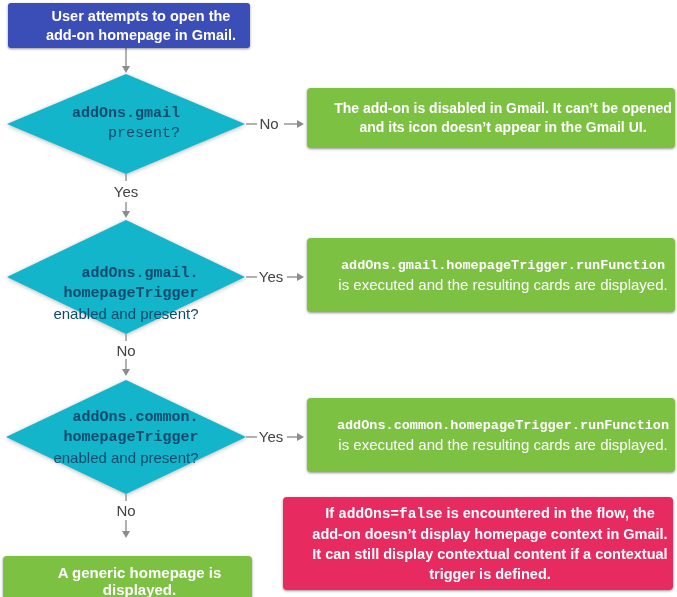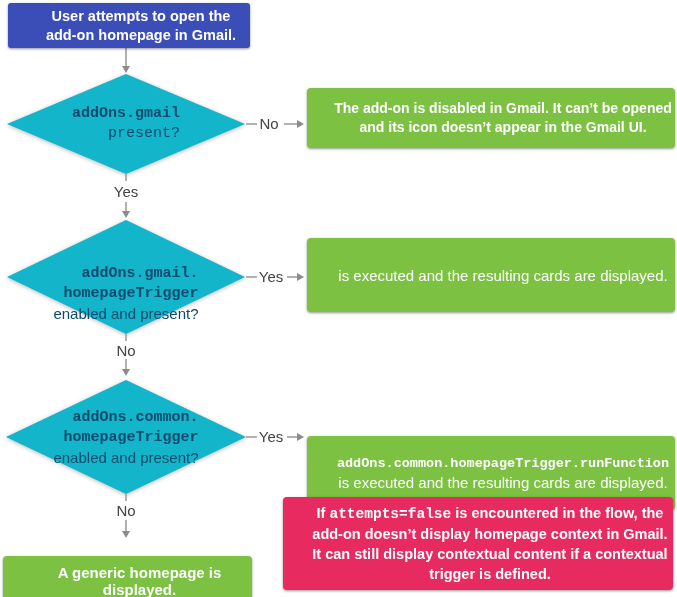--- a/index.html
+++ b/index.html
@@ -32,21 +32,21 @@
   .start {
     left: 8px; top: 3px; width: 242px; height: 45px;
     background: var(--start-bg, #3b4db7);
     border-radius: 3px;
     font-weight: bold; font-size: 14.5px; line-height: 19px;
   }
   .start .inner { max-width: 200px; }
   .outcome { background: var(--outcome-bg, #7cc142); }
   .outcome-1 { left: 307px; top: 88px;  width: 368px; height: 60px; }
   .outcome-2 { left: 307px; top: 238px; width: 368px; height: 74px; }
-  .outcome-3 { left: 307px; top: 398px; width: 368px; height: 74px; margin-top: 38px; }
+  .outcome-3 { left: 307px; top: 398px; width: 368px; height: 74px; }
   .outcome-4 { left: 3px;   top: 556px; width: 249px; height: 50px; font-weight: bold; font-size: 15px; }
   .outcome-1 .inner { font-weight: bold; font-size: 14px; line-height: 19px; max-width: 346px; }
   .code-line { font-family: "Liberation Mono", monospace; font-weight: bold; font-size: 13.5px; white-space: nowrap; line-height: 19px; }
   .plain-line { font-size: 15px; line-height: 19px; }
 
   .note {
     left: 283px; top: 497px; width: 390px; height: 93px;
     background: var(--note-bg, #e72a60);
     font-weight: bold; font-size: 14.5px; line-height: 20px;
   }
@@ -130,34 +130,35 @@
     <div class="code-b">addOns.common.</div>
     <div class="code-b">homepageTrigger</div>
     <div class="sans-r">enabled and present?</div>
   </div>
 
   <div class="node outcome outcome-1">
     <div class="inner">The add-on is disabled in Gmail. It can’t be opened and its icon doesn’t appear in the Gmail UI.</div>
   </div>
 
   <div class="node outcome outcome-2">
+    <div class="code-line">addOns.gmail.homepageTrigger.runFunction</div>
     <div class="plain-line">is executed and the resulting cards are displayed.</div>
   </div>
 
   <div class="node outcome outcome-3">
     <div class="code-line">addOns.common.homepageTrigger.runFunction</div>
     <div class="plain-line">is executed and the resulting cards are displayed.</div>
   </div>
 
   <div class="node outcome outcome-4">
     <div class="inner">A generic homepage is displayed.</div>
   </div>
 
   <div class="node note">
-    <div class="inner"><span>If </span><span class="mono">attempts=false</span><span> is encountered in the flow, the add-on doesn’t display homepage context in Gmail. It can still display contextual content if a contextual trigger is defined.</span></div>
+    <div class="inner"><span>If </span><span class="mono">addOns=false</span><span> is encountered in the flow, the add-on doesn’t display homepage context in Gmail. It can still display contextual content if a contextual trigger is defined.</span></div>
   </div>
 
   <span class="edge-label" style="left:269px; top:123px;">No</span>
   <span class="edge-label" style="left:126px; top:191px;">Yes</span>
   <span class="edge-label" style="left:271px; top:276px;">Yes</span>
   <span class="edge-label" style="left:126px; top:350px;">No</span>
   <span class="edge-label" style="left:271px; top:436px;">Yes</span>
   <span class="edge-label" style="left:126px; top:510px;">No</span>
 
 </div>

